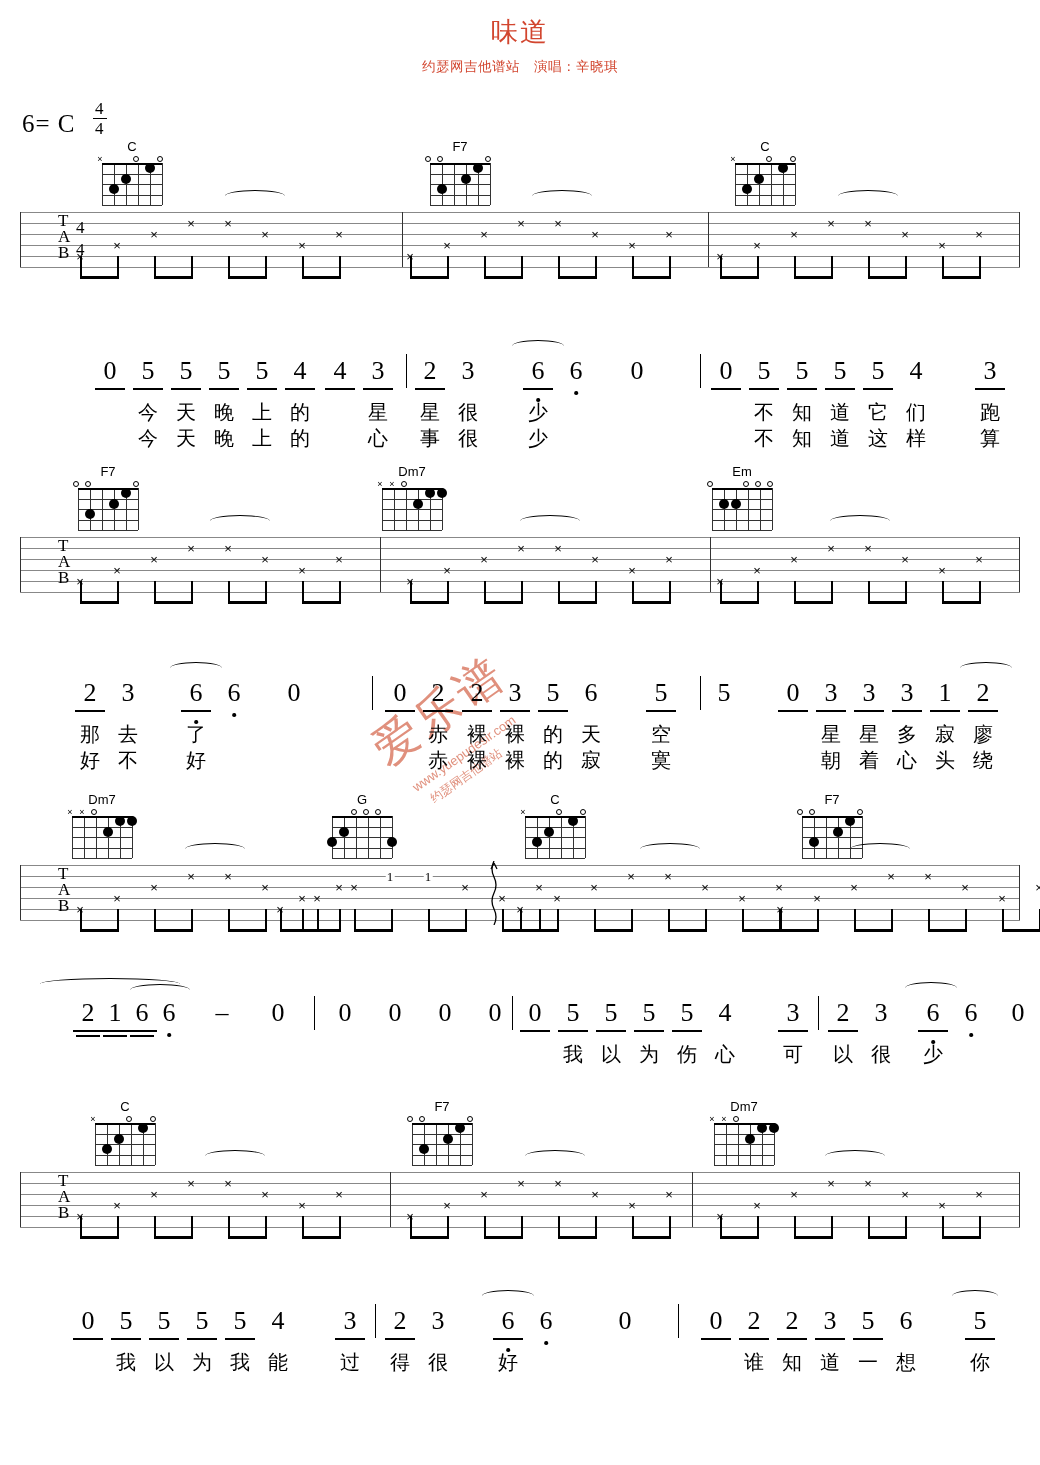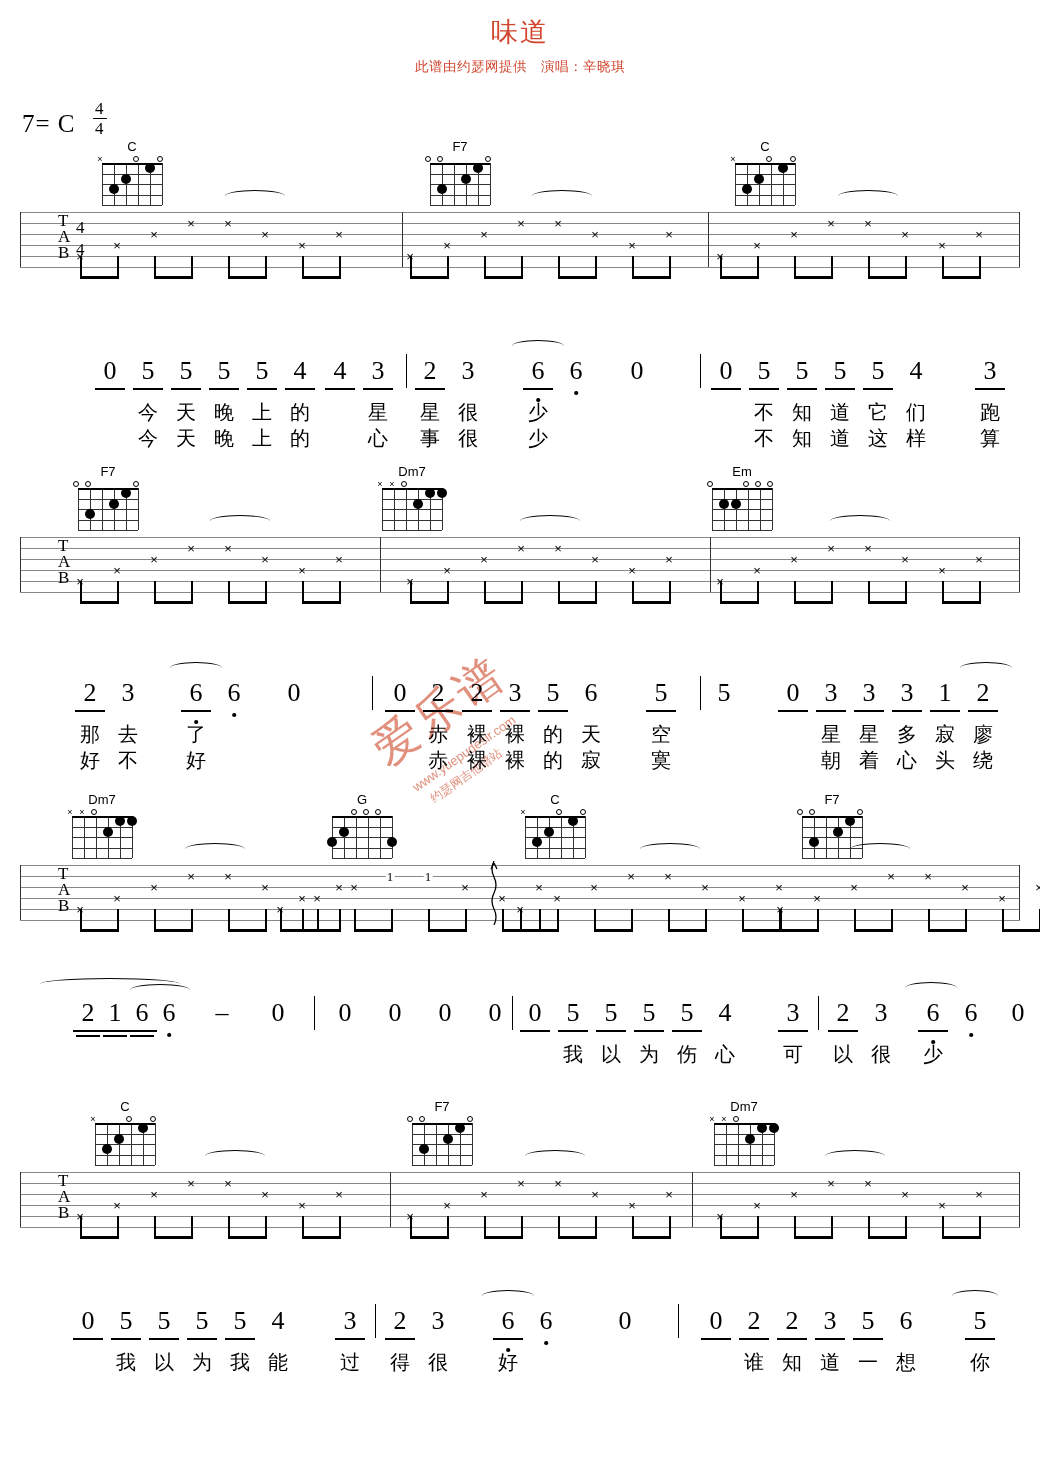--- a/index.html
+++ b/index.html
@@ -101,24 +101,24 @@
   .barline{position:absolute;width:1.4px;background:#000;}
   .lyr{
     position:absolute;font-family:"DejaVu Sans","Liberation Sans",sans-serif;
     font-size:20px;line-height:20px;transform:translateX(-50%);white-space:nowrap;
   }
 </style>
 </head>
 <body>
 
 <div id="title">味道</div>
-<div id="subtitle">此谱由约瑟网提供　演唱：辛晓琪</div>
+<div id="subtitle">约瑟网吉他谱站　演唱：辛晓琪</div>
 
 <div id="keysig">
-  <span>7= C</span>
+  <span>6= C</span>
   <span class="ts">
     <b>4</b>
     <span class="bar"></span>
     <b>4</b>
   </span>
 </div>
 
 <div id="watermark">
   <div class="wm1">爱乐谱</div>
   <div class="wm2">www.yuepudesir.com</div>

